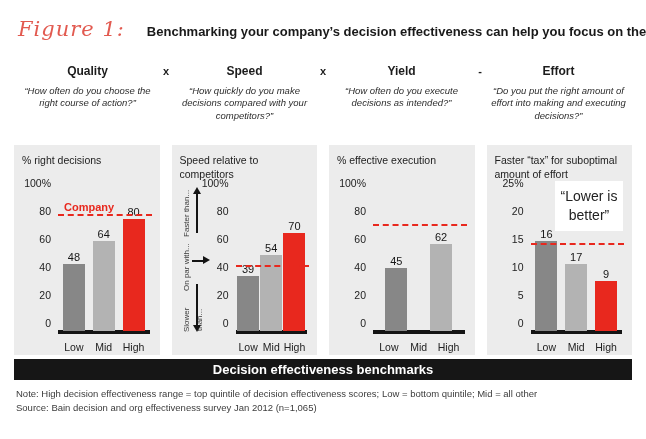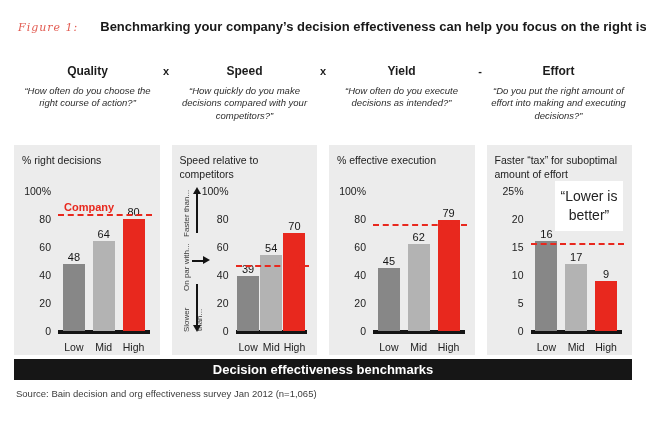--- a/index.html
+++ b/index.html
@@ -1,38 +1,38 @@
 <!DOCTYPE html>
 <html><head>
 <meta charset="utf-8">
 <style>
   * { margin:0; padding:0; box-sizing:border-box; }
   body { background:#fff; font-family:"Liberation Sans", sans-serif; }
   .page { position:relative; width:646px; height:439px; background:#ffffff; overflow:hidden; }
 
   
   .title { position:absolute; top:17px; left:18px; white-space:nowrap; }
-  .fig-label { font-family:"DejaVu Serif", serif; font-style:italic; font-size:11px; color:#e25a50; letter-spacing:1px; margin-right:22px; }
+  .fig-label { font-family:"DejaVu Serif", serif; font-style:italic; font-size:21px; color:#e25a50; letter-spacing:1px; margin-right:22px; }
   .fig-text { font-size:13px; font-weight:bold; color:#191919; }
 
   
   .headers { position:absolute; top:64px; left:14px; right:14px; display:flex; align-items:flex-start; }
   .hcell { flex:1; text-align:center; }
   .hname { font-size:12px; font-weight:bold; color:#1c1c1c; }
   .hq { font-size:9.5px; font-style:italic; color:#2e2e2e; line-height:1.3; margin:7px auto 0; max-width:138px; }
   .hsep { width:10px; font-size:11px; font-weight:bold; color:#1c1c1c; text-align:center; padding-top:1px; }
 
   
   .panels { position:absolute; top:145px; left:14px; right:14px; height:210px; display:flex; gap:12px; }
   .panel { flex:1; background:#ececec; padding:8px 8px 0 8px; position:relative; }
   .panel-title { font-size:10.5px; color:#222; line-height:1.35; height:30px; }
 
   
   .chart { position:relative; height:170px; }
-  .ticks { position:absolute; top:0; bottom:0; }
+  .ticks { position:absolute; top:0; bottom:8px; }
   .ticks span { position:absolute; right:5px; font-size:10.5px; color:#222; line-height:13px; }
   .baseline { position:absolute; right:2px; height:4px; background:#141414; z-index:2; }
   .bench { position:absolute; right:0; border-top:2px dashed #e8281e; z-index:4; }
   .bench-label { position:absolute; font-size:11px; font-weight:bold; color:#e8281e; z-index:5; }
   .plot { position:absolute; right:3px; bottom:22px; top:0; display:flex; align-items:flex-end; justify-content:space-around; z-index:3; }
   .bar-col { display:flex; flex-direction:column; align-items:center; justify-content:flex-end; }
   .bar-val { font-size:11px; color:#161616; margin-bottom:1px; }
   .bar { width:22px; }
   .cats { position:absolute; right:3px; bottom:0; display:flex; justify-content:space-around; }
   .cats span { width:30px; text-align:center; font-size:10.5px; color:#222; }
@@ -181,24 +181,20 @@
           <div class="baseline" style="left: 36px; bottom: 19px;"></div>
           <div class="plot" style="left: 37px;">
             <div class="bar-col">
               <span class="bar-val">45</span>
               <div class="bar" style="height: 63px; background: rgb(135, 135, 135);"></div>
             </div>
             <div class="bar-col">
               <span class="bar-val">62</span>
               <div class="bar" style="height: 86.8px; background: rgb(179, 179, 179);"></div>
             </div>
-            <div class="bar-col">
-              <span class="bar-val">79</span>
-              <div class="bar" style="height: 110.6px; background: rgb(232, 40, 30);"></div>
-            </div>
           </div>
           <div class="bench" style="left: 36px; bottom: 127px;"></div>
           <div class="cats" style="left: 37px;">
             <span>Low</span>
             <span>Mid</span>
             <span>High</span>
           </div>
         </div>
     </section>
 
@@ -236,16 +232,17 @@
             <span>High</span>
           </div>
         </div>
     </section>
 
   </div>
 
   <div class="banner">Decision effectiveness benchmarks</div>
 
   <div class="footnotes">
+    <div>Note: High decision effectiveness range = top quintile of decision effectiveness scores; Low = bottom quintile; Mid = all other</div>
     <div>Source: Bain decision and org effectiveness survey Jan 2012 (n=1,065)</div>
   </div>
 
 </div>
 
 </body></html>

